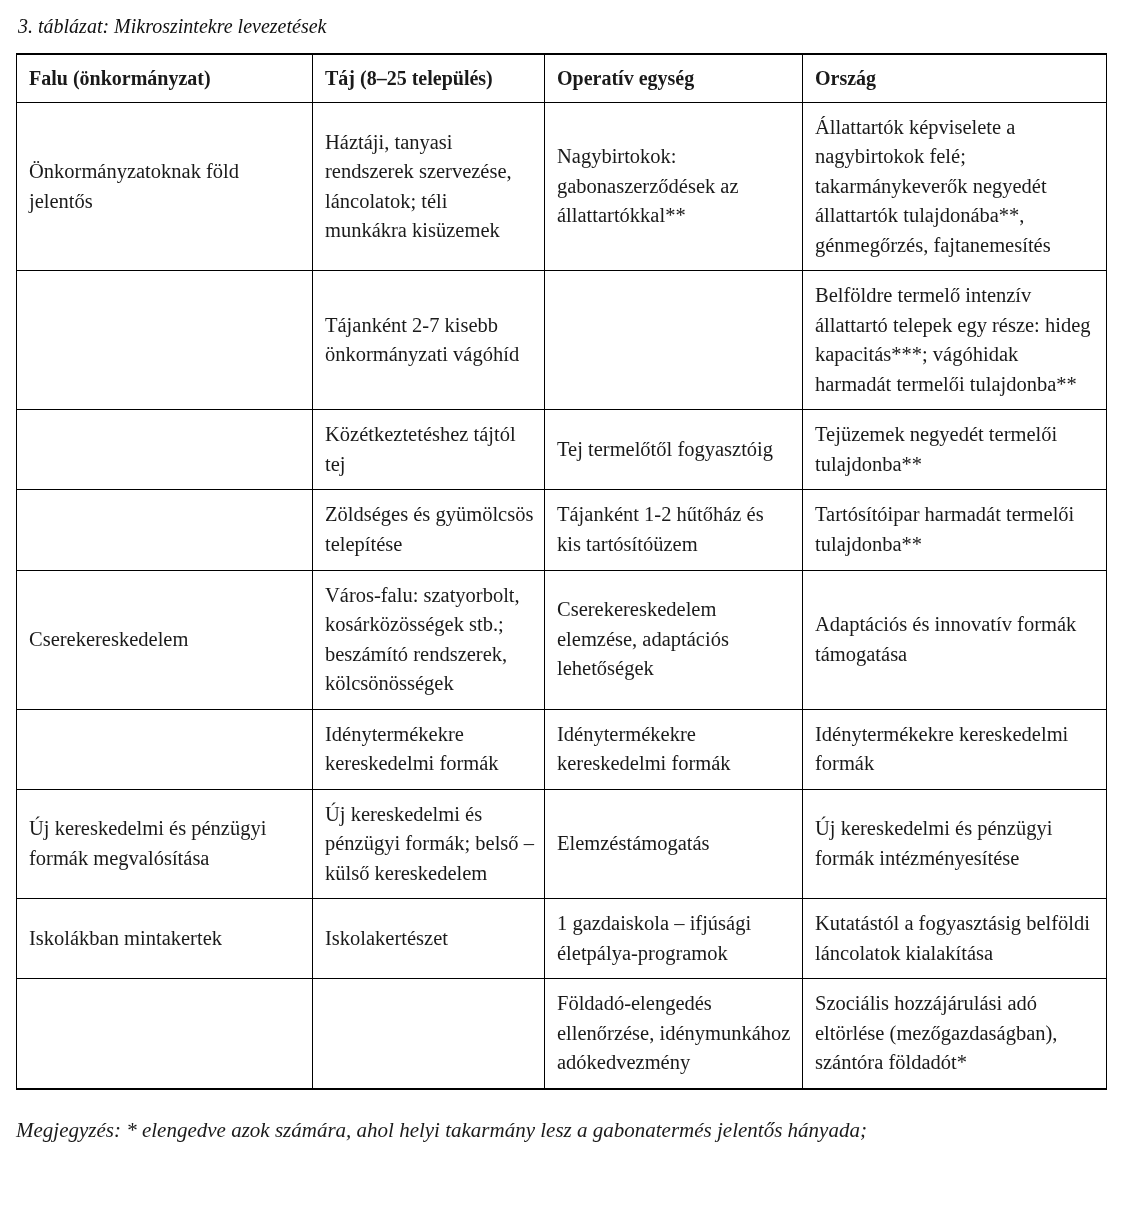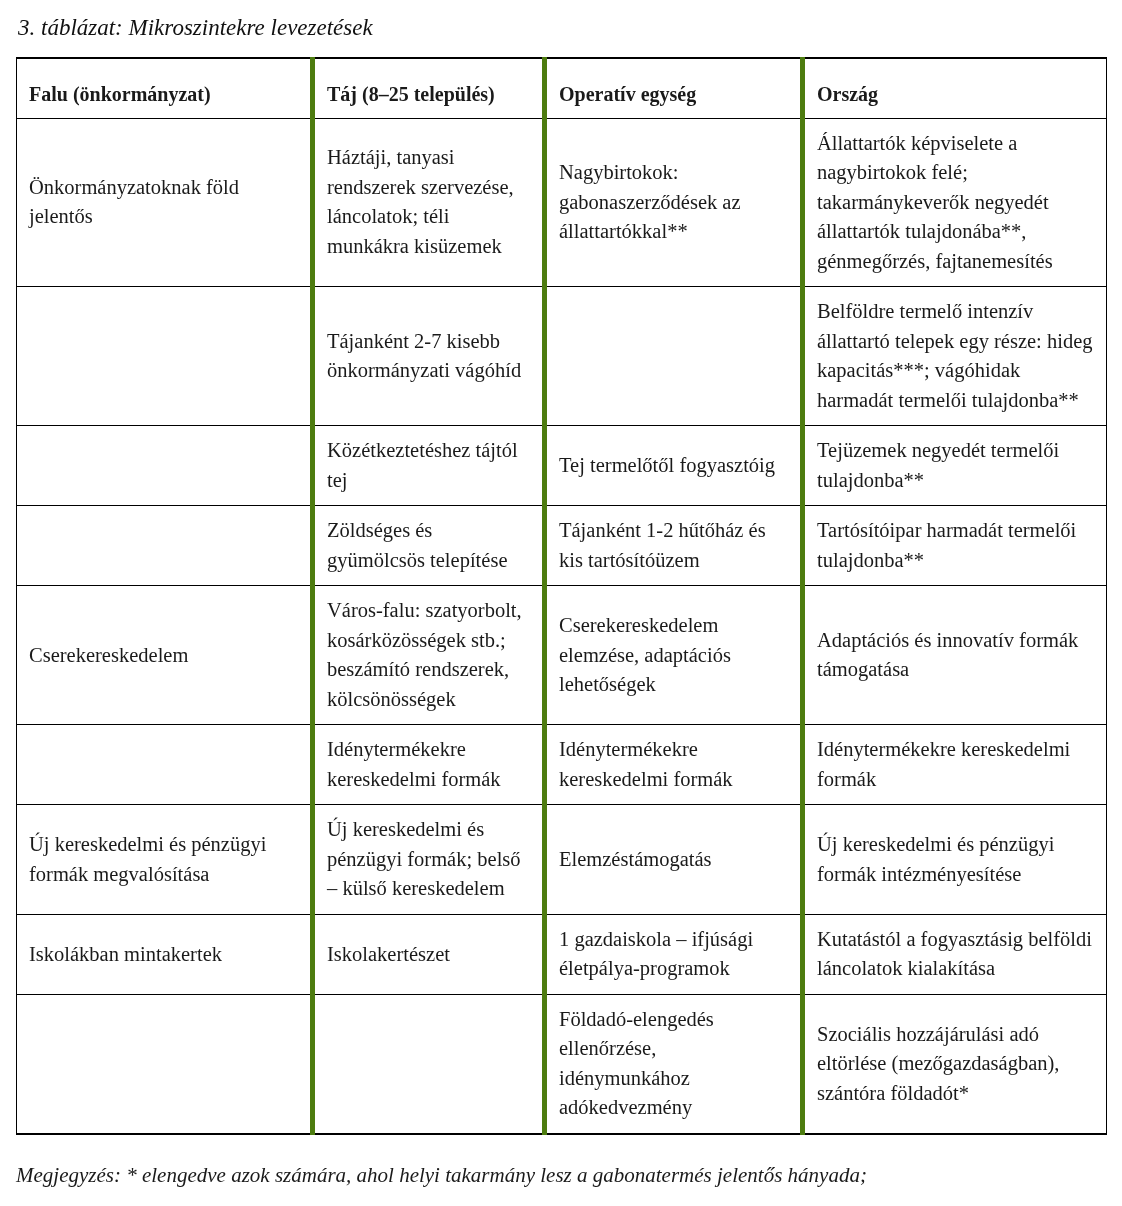--- a/index.html
+++ b/index.html
@@ -14,48 +14,48 @@
     color: #1a1a1a;
   }
   .page {
     width: 1122px;
     box-sizing: border-box;
     padding: 14px 16px 10px 16px;
   }
   .table-caption {
     font-family: "Liberation Serif", serif;
     font-style: italic;
-    font-size: 23px;
+    font-size: 20px;
     line-height: 1.25;
     margin: 0 0 14px 2px;
     color: #111;
   }
   table.data-table {
     border-collapse: collapse;
     width: 1090px;
     table-layout: fixed;
   }
   table.data-table col.c0 { width: 296px; }
   table.data-table col.c1 { width: 232px; }
   table.data-table col.c2 { width: 258px; }
   table.data-table col.c3 { width: 304px; }
 
   table.data-table th,
   table.data-table td {
     vertical-align: middle;
     padding: 10px 10px 10px 12px;
     font-size: 20.5px;
     line-height: 1.44;
-    border-left: 5px solid #4d7c0f;
+    border-left: 1px solid #4d7c0f;
     border-right: 1px solid #000;
   }
   table.data-table thead th {
     font-weight: bold;
     font-size: 20px;
-    padding-top: 21px;
+    padding-top: 9px;
     padding-bottom: 9px;
     border-top: 2.2px solid #000;
     border-bottom: 1.1px solid #000;
     text-align: left;
     vertical-align: middle;
   }
   table.data-table tbody tr td {
     border-top: 0;
     border-bottom: 1.1px solid #000;
   }

